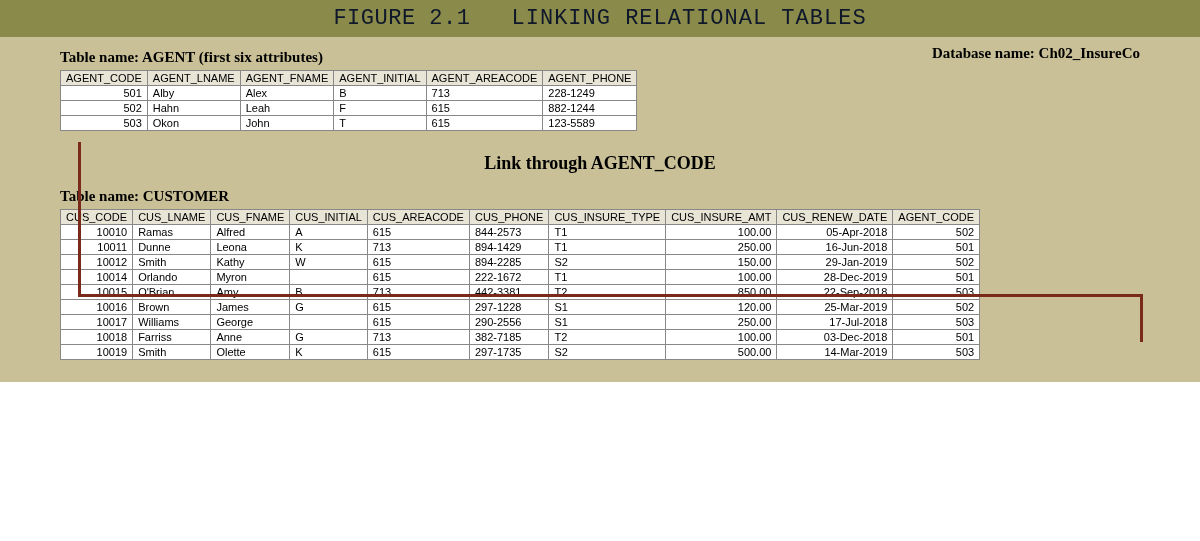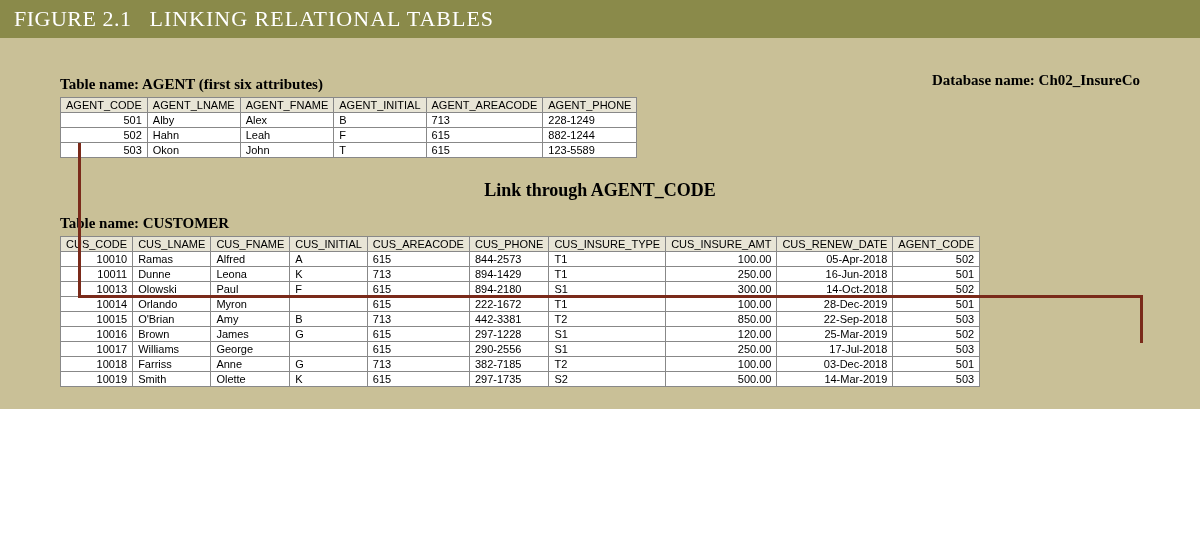--- a/index.html
+++ b/index.html
@@ -4,31 +4,32 @@
 <style>
   * { box-sizing: border-box; }
   body {
     margin: 0;
     font-family: Georgia, "Times New Roman", serif;
     background: #fff;
     width: 1200px;
   }
   .figure-header {
     background: #8a8a4a;
-    color: #ffffff;
+    color: #0f172a;
     padding: 6px 14px;
     font-size: 22px;
-    font-family: Liberation Serif, serif;
+    font-family: Liberation Mono, monospace;
     letter-spacing: 0.5px;
+    text-align: center;
   }
   .figure-header .fignum { font-weight: 400; }
   .figure-header .figtitle { font-weight: 300; letter-spacing: 1px; }
   .body-area {
     background: #c9c097;
-    padding: 32px 60px 22px 60px;
+    padding: 6px 60px 22px 60px;
     position: relative;
   }
   .top-row {
     display: flex;
     justify-content: space-between;
     align-items: flex-start;
   }
   .table-label {
     font-weight: bold;
     font-size: 15px;
@@ -167,29 +168,29 @@
             <td>Leona</td>
             <td>K</td>
             <td>713</td>
             <td>894-1429</td>
             <td>T1</td>
             <td class="num">250.00</td>
             <td class="num">16-Jun-2018</td>
             <td class="num">501</td>
           </tr>
           <tr>
-            <td class="num">10013</td>
-            <td>Olowski</td>
-            <td>Paul</td>
-            <td>F</td>
-            <td>615</td>
-            <td>894-2180</td>
-            <td>S1</td>
-            <td class="num">300.00</td>
-            <td class="num">14-Oct-2018</td>
+            <td class="num">10012</td>
+            <td>Smith</td>
+            <td>Kathy</td>
+            <td>W</td>
+            <td>615</td>
+            <td>894-2285</td>
+            <td>S2</td>
+            <td class="num">150.00</td>
+            <td class="num">29-Jan-2019</td>
             <td class="num">502</td>
           </tr>
           <tr>
             <td class="num">10014</td>
             <td>Orlando</td>
             <td>Myron</td>
             <td></td>
             <td>615</td>
             <td>222-1672</td>
             <td>T1</td>

